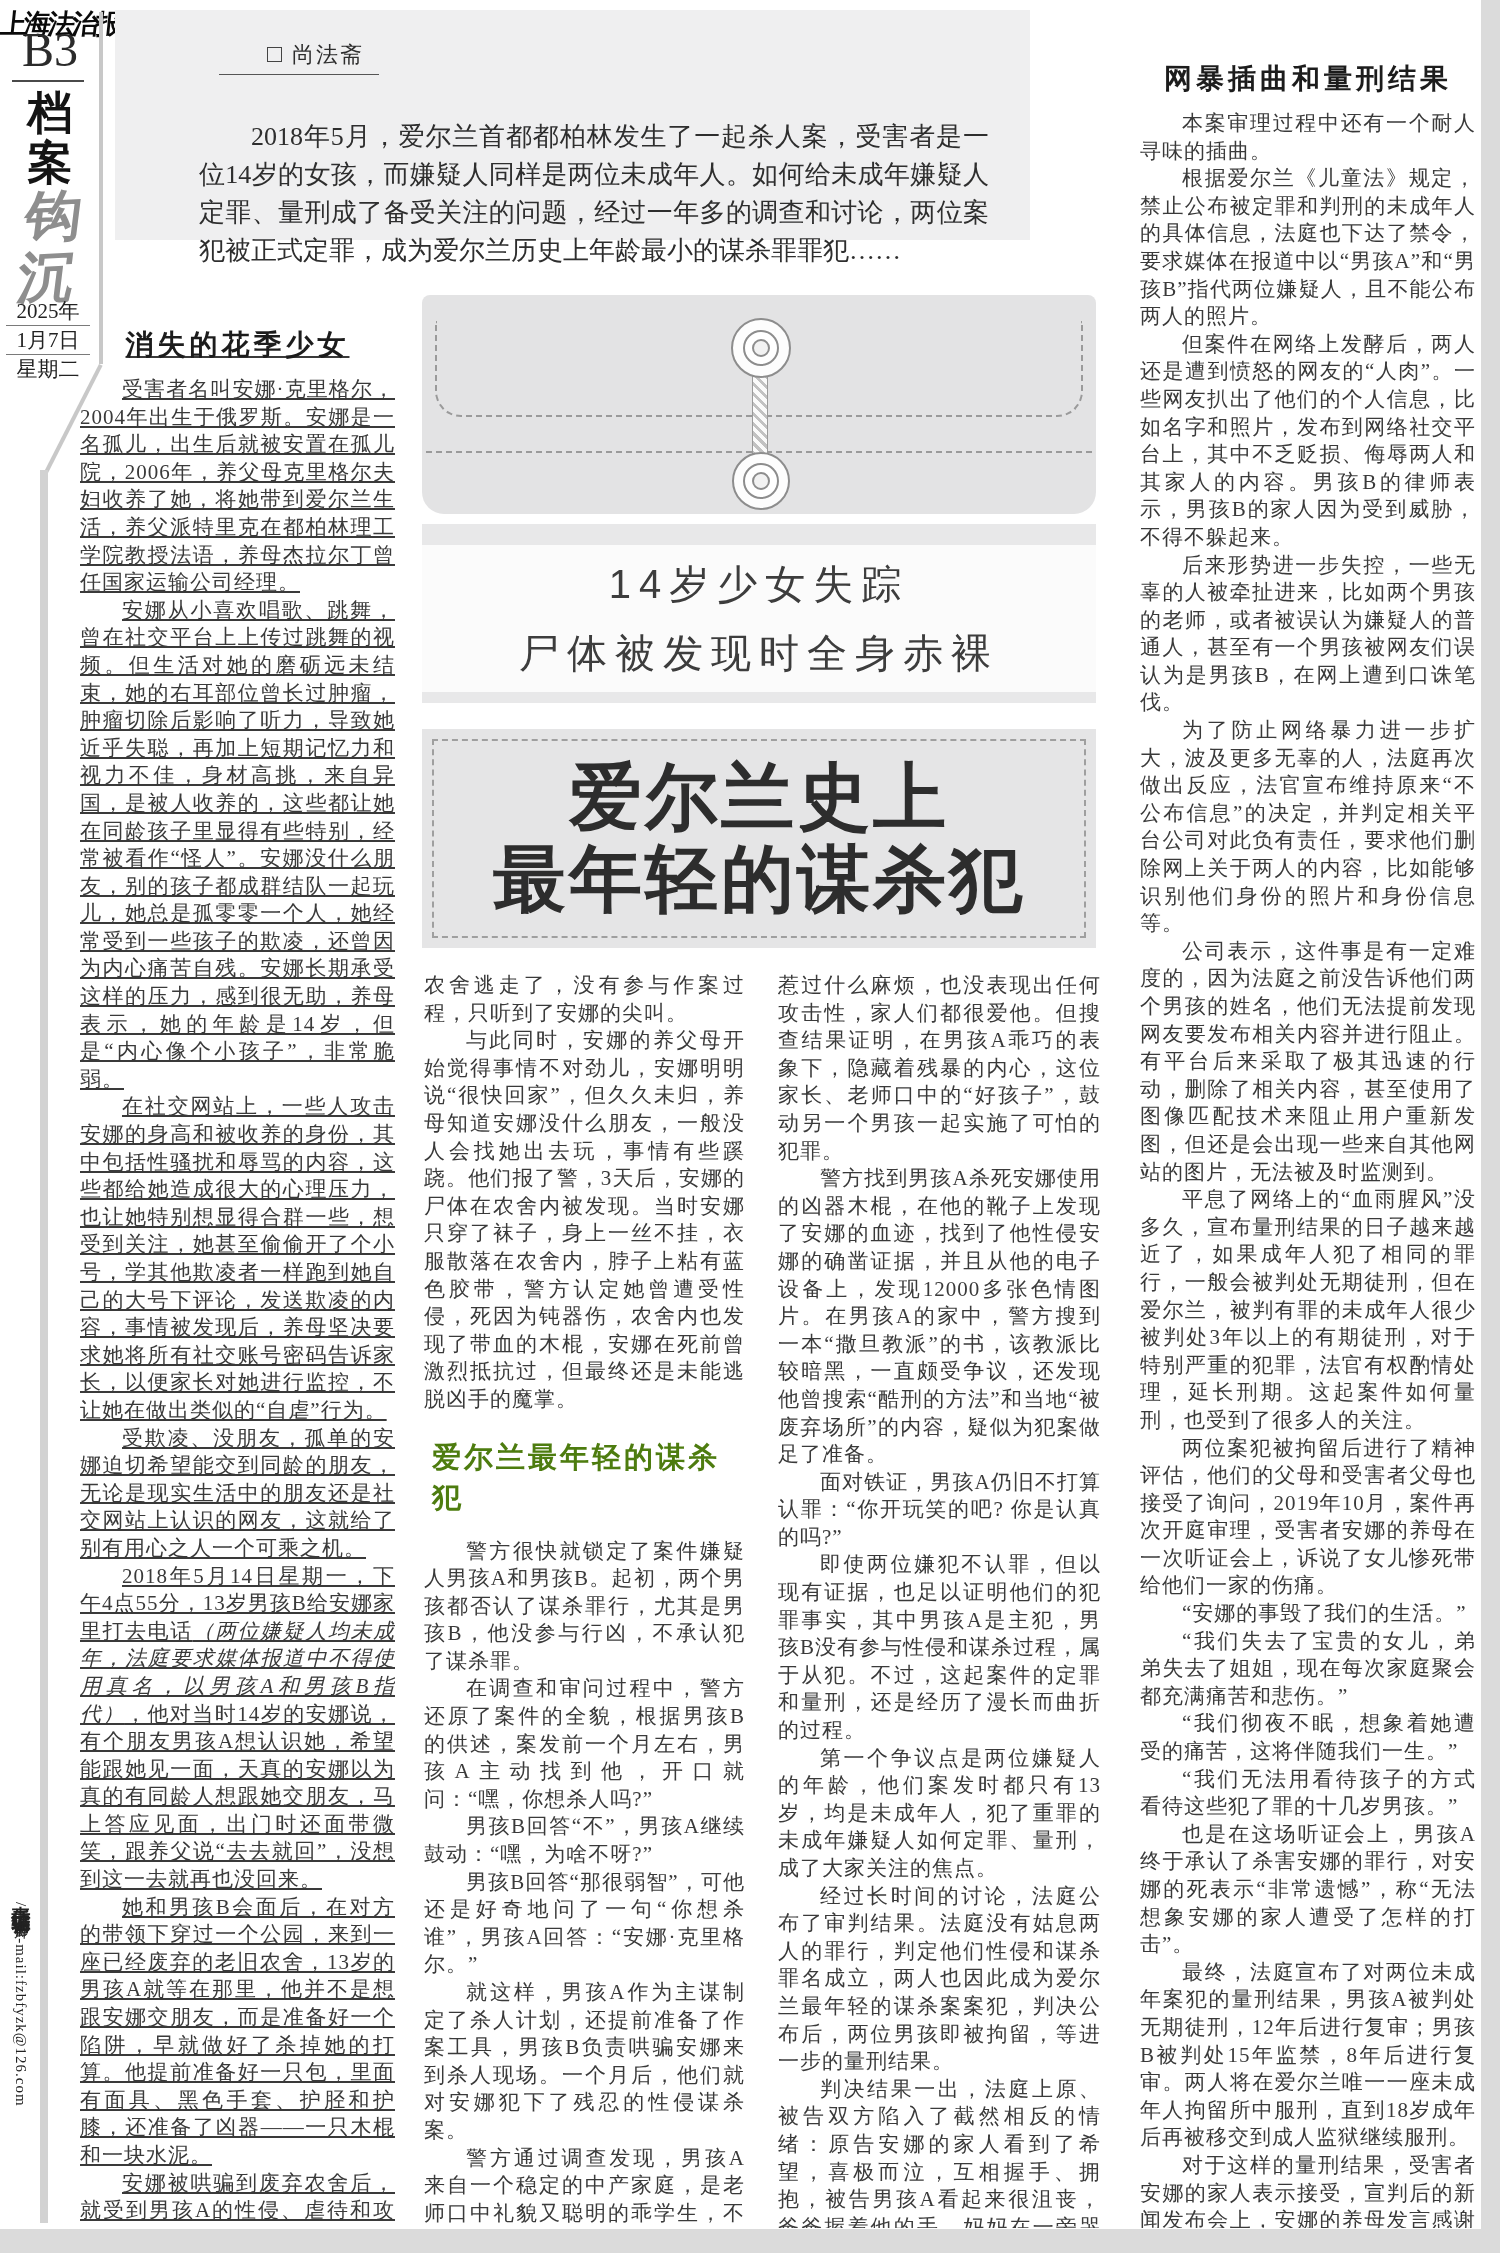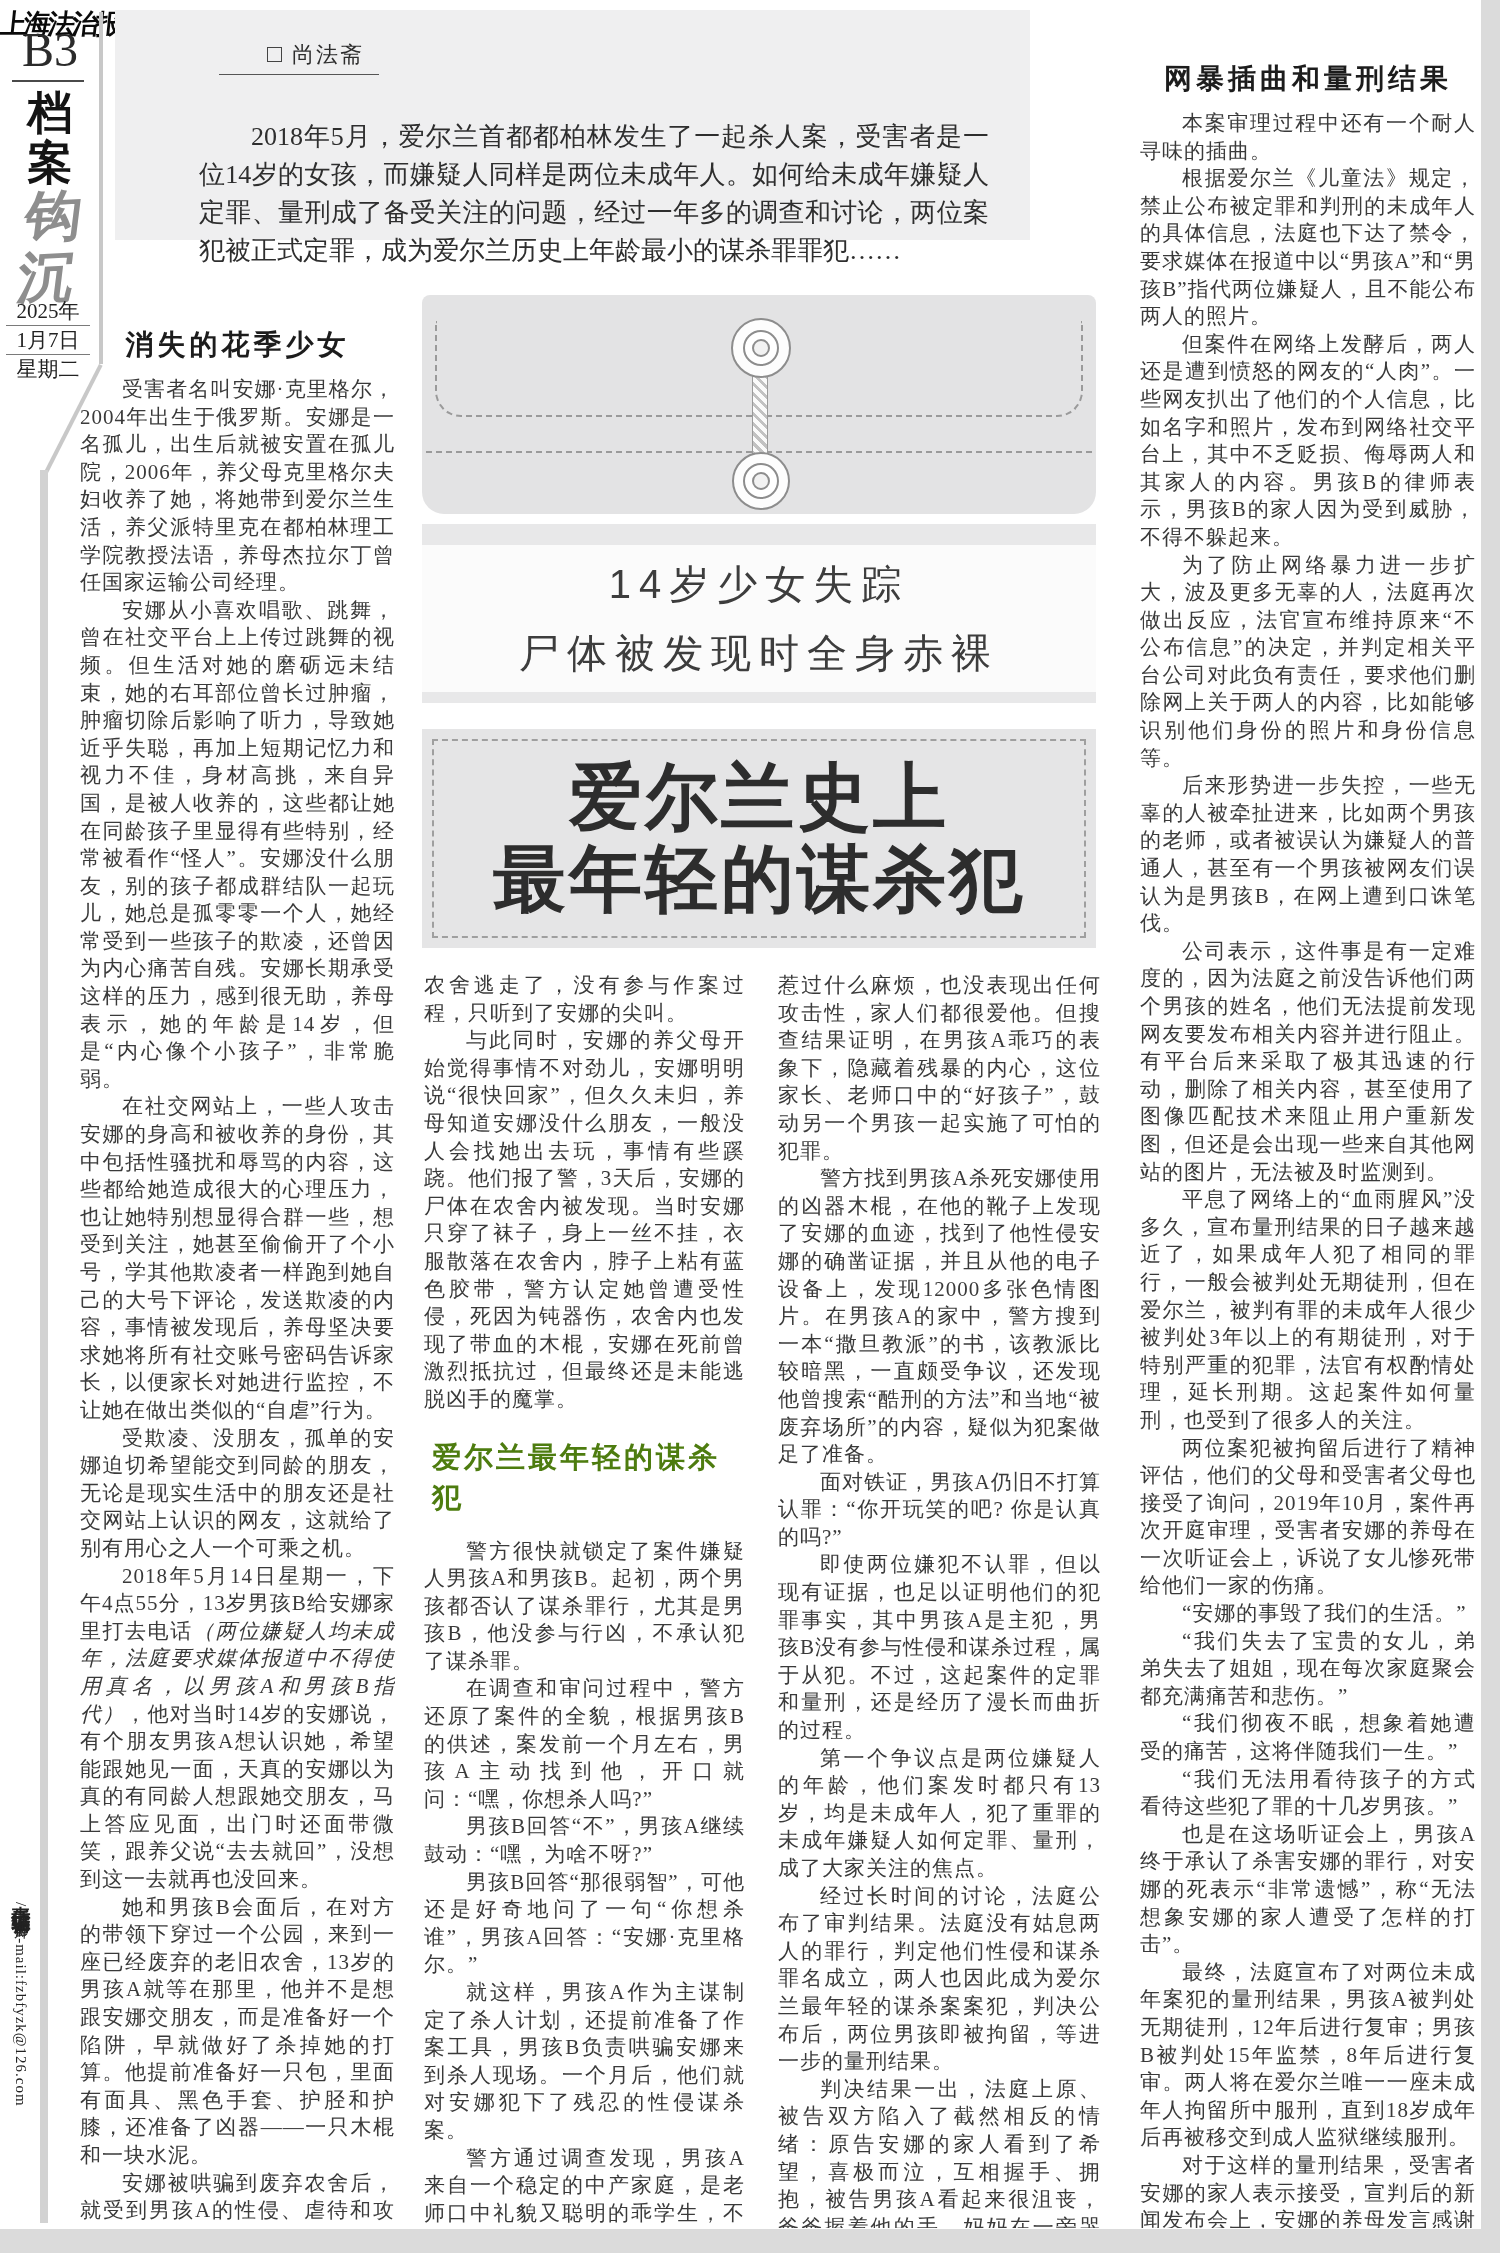--- a/index.html
+++ b/index.html
@@ -62,21 +62,21 @@
                font-family:"Liberation Sans","DejaVu Sans",sans-serif;}
   .titlebox{left:422px;top:713px;width:674px;height:219px;background:#e5e5e6;margin-top:16px;}
   .titlebox-inner{position:absolute;inset:10px;border:2px dashed #9f9f9f;
                   display:flex;flex-direction:column;align-items:center;justify-content:center;}
   .title-line{font-size:73px;line-height:82px;font-weight:700;color:#2d2d2d;letter-spacing:3px;
               font-family:"Liberation Serif","DejaVu Serif",serif;}
   
   .col{overflow:hidden;color:#3a3a3a;}
   .col p{margin:0;text-indent:2em;font-size:21px;line-height:27.6px;text-align:justify;
          letter-spacing:1px;}
-  .col1{left:80px;top:326px;width:315px;height:1899px;}
+  .col1{left:80px;top:326px;width:315px;height:1899px;text-decoration:underline;}
   .col2{left:424px;top:972px;width:321px;height:1256px;}
   .col3{left:778px;top:972px;width:323px;height:1256px;}
   .col4{left:1140px;top:60px;width:336px;height:2168px;}
   h2.colhead{margin:0 0 12px 0;font-size:28px;font-weight:700;letter-spacing:4px;
              text-align:center;color:#1c1c1c;}
   h3.subhead{margin:24px 0 20px 0;font-size:29px;font-weight:700;letter-spacing:3px;
              color:#4d7c0f;text-indent:0;padding-left:8px;}
   .kai{font-style:italic;}
 </style>
 </head>
@@ -178,22 +178,22 @@
   <p>第一个争议点是两位嫌疑人的年龄，他们案发时都只有13岁，均是未成年人，犯了重罪的未成年嫌疑人如何定罪、量刑，成了大家关注的焦点。</p>
   <p>经过长时间的讨论，法庭公布了审判结果。法庭没有姑息两人的罪行，判定他们性侵和谋杀罪名成立，两人也因此成为爱尔兰最年轻的谋杀案案犯，判决公布后，两位男孩即被拘留，等进一步的量刑结果。</p>
   <p>判决结果一出，法庭上原、被告双方陷入了截然相反的情绪：原告安娜的家人看到了希望，喜极而泣，互相握手、拥抱，被告男孩A看起来很沮丧，爸爸握着他的手，妈妈在一旁哭泣，男孩B垂着头拥抱了妈妈，他的爸爸则觉得判决太重，“一个无辜的孩子就要进监狱了”。</p>
 </div>
 
 <div class="abs col col4">
   <h2 class="colhead">网暴插曲和量刑结果</h2>
   <p>本案审理过程中还有一个耐人寻味的插曲。</p>
   <p>根据爱尔兰《儿童法》规定，禁止公布被定罪和判刑的未成年人的具体信息，法庭也下达了禁令，要求媒体在报道中以“男孩A”和“男孩B”指代两位嫌疑人，且不能公布两人的照片。</p>
   <p>但案件在网络上发酵后，两人还是遭到愤怒的网友的“人肉”。一些网友扒出了他们的个人信息，比如名字和照片，发布到网络社交平台上，其中不乏贬损、侮辱两人和其家人的内容。男孩B的律师表示，男孩B的家人因为受到威胁，不得不躲起来。</p>
+  <p>后来形势进一步失控，一些无辜的人被牵扯进来，比如两个男孩的老师，或者被误认为嫌疑人的普通人，甚至有一个男孩被网友们误认为是男孩B，在网上遭到口诛笔伐。</p>
   <p>为了防止网络暴力进一步扩大，波及更多无辜的人，法庭再次做出反应，法官宣布维持原来“不公布信息”的决定，并判定相关平台公司对此负有责任，要求他们删除网上关于两人的内容，比如能够识别他们身份的照片和身份信息等。</p>
-  <p>后来形势进一步失控，一些无辜的人被牵扯进来，比如两个男孩的老师，或者被误认为嫌疑人的普通人，甚至有一个男孩被网友们误认为是男孩B，在网上遭到口诛笔伐。</p>
   <p>公司表示，这件事是有一定难度的，因为法庭之前没告诉他们两个男孩的姓名，他们无法提前发现网友要发布相关内容并进行阻止。有平台后来采取了极其迅速的行动，删除了相关内容，甚至使用了图像匹配技术来阻止用户重新发图，但还是会出现一些来自其他网站的图片，无法被及时监测到。</p>
   <p>平息了网络上的“血雨腥风”没多久，宣布量刑结果的日子越来越近了，如果成年人犯了相同的罪行，一般会被判处无期徒刑，但在爱尔兰，被判有罪的未成年人很少被判处3年以上的有期徒刑，对于特别严重的犯罪，法官有权酌情处理，延长刑期。这起案件如何量刑，也受到了很多人的关注。</p>
   <p>两位案犯被拘留后进行了精神评估，他们的父母和受害者父母也接受了询问，2019年10月，案件再次开庭审理，受害者安娜的养母在一次听证会上，诉说了女儿惨死带给他们一家的伤痛。</p>
   <p>“安娜的事毁了我们的生活。”</p>
   <p>“我们失去了宝贵的女儿，弟弟失去了姐姐，现在每次家庭聚会都充满痛苦和悲伤。”</p>
   <p>“我们彻夜不眠，想象着她遭受的痛苦，这将伴随我们一生。”</p>
   <p>“我们无法用看待孩子的方式看待这些犯了罪的十几岁男孩。”</p>
   <p>也是在这场听证会上，男孩A终于承认了杀害安娜的罪行，对安娜的死表示“非常遗憾”，称“无法想象安娜的家人遭受了怎样的打击”。</p>
   <p>最终，法庭宣布了对两位未成年案犯的量刑结果，男孩A被判处无期徒刑，12年后进行复审；男孩B被判处15年监禁，8年后进行复审。两人将在爱尔兰唯一一座未成年人拘留所中服刑，直到18岁成年后再被移交到成人监狱继续服刑。</p>
   <p>对于这样的量刑结果，受害者安娜的家人表示接受，宣判后的新闻发布会上，安娜的养母发言感谢了法庭和陪审员、他们的法律团队、媒体以及所有支持他们的人。</p>

